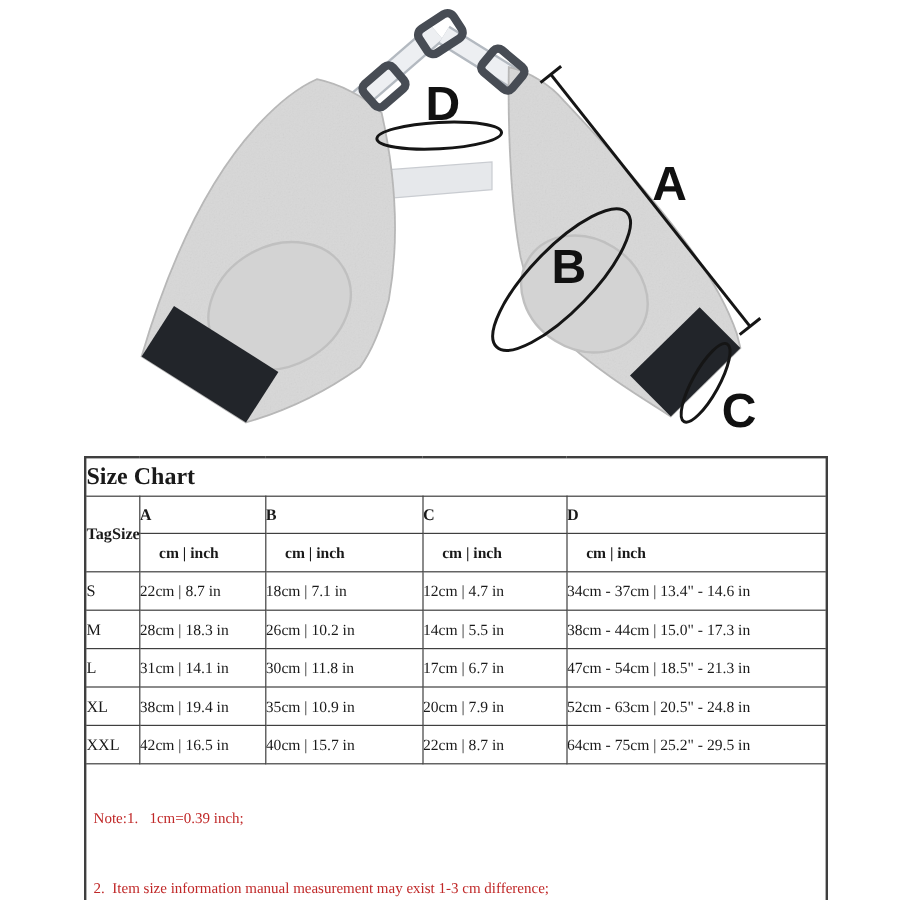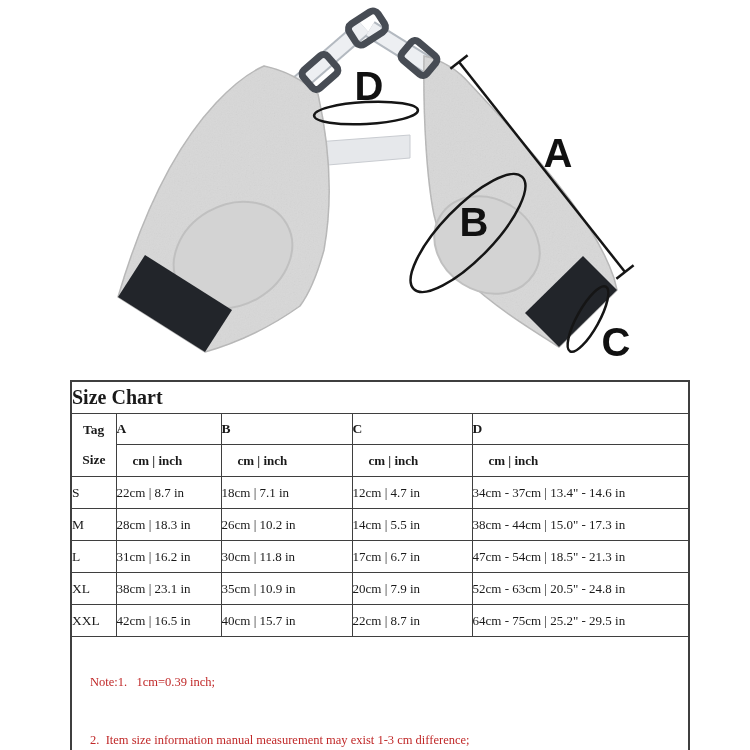--- a/index.html
+++ b/index.html
@@ -9,27 +9,27 @@
   .table-area{position:absolute;left:70px;top:380px;width:618px;}
   table.sc{width:100%;border-collapse:collapse;table-layout:fixed;
            border:2px solid #3f3f3f;background:#ffffff;}
   table.sc td,table.sc th{border:1px solid #3f3f3f;text-align:left;
            padding:0;font-family:"Liberation Serif",serif;color:#1a1a1a;
            overflow:hidden;white-space:nowrap;}
   .sc .title-cell{font-size:20px;font-weight:bold;height:31px;}
   .sc .col-head{font-size:13.5px;font-weight:bold;height:30px;}
   .sc .unit-head{font-size:13px;font-weight:bold;height:31px;padding-left:16px;}
   .sc .tag-cell{font-size:13.5px;font-weight:bold;vertical-align:middle;}
-  .tag-stack{display:flex;flex-direction:column;height:61px;}
+  .tag-stack{display:flex;flex-direction:row;height:61px;}
   .tag-stack span{flex:1;display:flex;align-items:center;justify-content:center;}
   .sc .size-tag{font-size:13.5px;height:31px;}
   .sc .val-cell{font-size:13px;height:31px;}
   .sc .notes-cell{text-align:left;vertical-align:top;padding:8px 8px 10px 6px;
                   color:#c02828;font-size:12.5px;white-space:pre-wrap;}
-  .note-line{margin:0 0 13px 12px;}
+  .note-line{margin:0 0 13px 0;}
   .note-line:last-child{margin-bottom:0;}
   .diag-label{font-family:"Liberation Sans",sans-serif;font-weight:bold;
               font-size:40px;fill:#111111;}
 </style>
 </head>
 <body>
 
 <div class="photo-area">
 <svg viewBox="0 0 750 375" width="750" height="375">
   <defs>
@@ -130,28 +130,28 @@
       </tr>
       <tr>
         <td class="size-tag">M</td>
         <td class="val-cell">28cm | 18.3 in</td>
         <td class="val-cell">26cm | 10.2 in</td>
         <td class="val-cell">14cm | 5.5 in</td>
         <td class="val-cell">38cm - 44cm | 15.0" - 17.3 in</td>
       </tr>
       <tr>
         <td class="size-tag">L</td>
-        <td class="val-cell">31cm | 16.2 in</td>
+        <td class="val-cell">31cm | 14.1 in</td>
         <td class="val-cell">30cm | 11.8 in</td>
         <td class="val-cell">17cm | 6.7 in</td>
         <td class="val-cell">47cm - 54cm | 18.5" - 21.3 in</td>
       </tr>
       <tr>
         <td class="size-tag">XL</td>
-        <td class="val-cell">38cm | 23.1 in</td>
+        <td class="val-cell">38cm | 19.4 in</td>
         <td class="val-cell">35cm | 10.9 in</td>
         <td class="val-cell">20cm | 7.9 in</td>
         <td class="val-cell">52cm - 63cm | 20.5" - 24.8 in</td>
       </tr>
       <tr>
         <td class="size-tag">XXL</td>
         <td class="val-cell">42cm | 16.5 in</td>
         <td class="val-cell">40cm | 15.7 in</td>
         <td class="val-cell">22cm | 8.7 in</td>
         <td class="val-cell">64cm - 75cm | 25.2" - 29.5 in</td>

